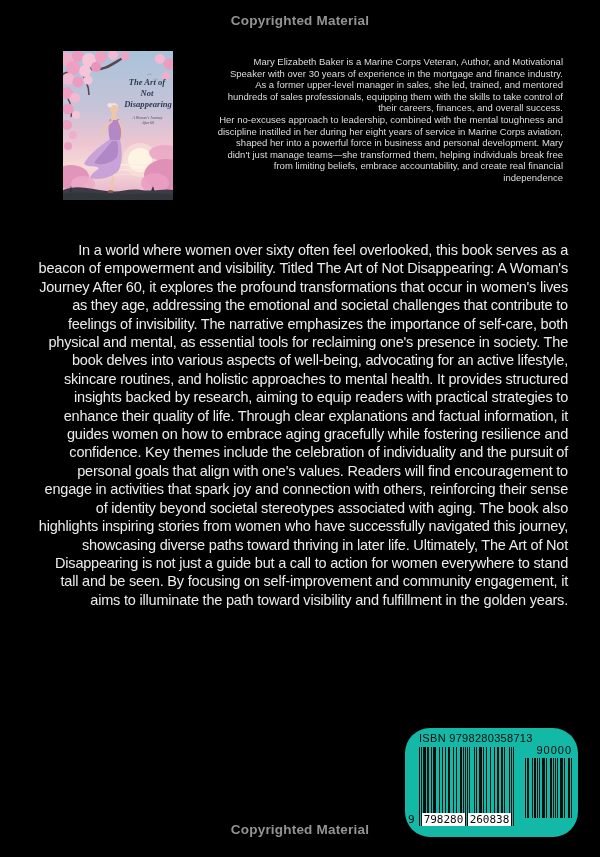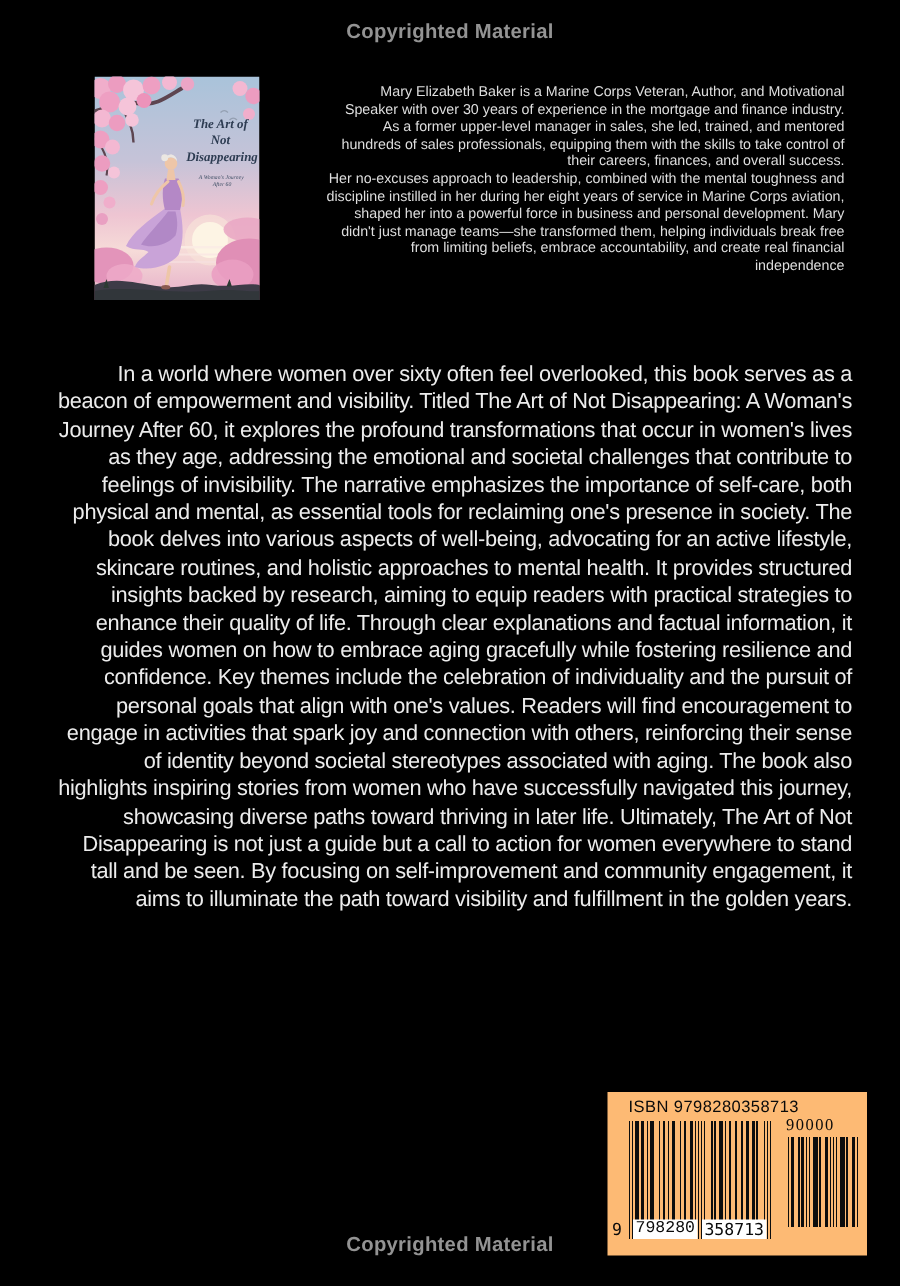--- a/index.html
+++ b/index.html
@@ -21,33 +21,33 @@
        font-size:9.5px;line-height:11.6px;}
   .bio p{margin:0;text-align:right;}
 
   
   .desc{position:absolute;left:35px;top:241px;width:533px;color:#ececec;
         font-size:14.5px;line-height:18.4px;letter-spacing:-.2px;}
   .desc p{margin:0;text-align:right;}
 
   
   .barcode-box{position:absolute;left:405px;top:728px;width:173px;height:109px;
-               background:#fdba74;}
+               background:#14b8a6;border-radius:25px;}
   .isbn-label{position:absolute;left:14px;top:4px;color:#0a0a0a;font-size:11px;
               letter-spacing:.3px;white-space:nowrap;}
   .main-bc{position:absolute;left:14px;top:19px;width:95px;height:79px;}
   .main-bc svg{display:block;width:95px;height:79px;}
   .bc-digit{position:absolute;top:66px;height:13px;color:#0a0a0a;
             font-family:"DejaVu Sans Mono",monospace;font-size:11px;line-height:13px;}
   .bc-d0{left:-11px;}
-  .bc-g1{left:3px;width:43px;background:#fff;text-align:center;font-family:Liberation Mono, monospace;}
+  .bc-g1{left:3px;width:43px;background:#fff;text-align:center;}
   .bc-g2{left:49px;width:43px;background:#fff;text-align:center;}
   .supp-bc{position:absolute;left:119px;top:16px;width:48px;}
-  .supp-value{color:#0a0a0a;font-family:Liberation Serif, serif;font-size:11px;
-              line-height:13px;text-align:left;letter-spacing:1px;}
+  .supp-value{color:#0a0a0a;font-family:Liberation Sans, sans-serif;font-size:11px;
+              line-height:13px;text-align:right;letter-spacing:1px;}
   .supp-bc svg{display:block;width:48px;height:60px;margin-top:1px;}
   .bar-svg rect{fill:#0d0d0d;}
 </style>
 </head>
 <body>
 
 <div class="page">
 
   <div class="wm wm-top">Copyrighted Material</div>
 
@@ -196,21 +196,21 @@
           <rect x="79" y="0" width="1" height="66"></rect>
           <rect x="82" y="0" width="1" height="66"></rect>
           <rect x="83" y="0" width="1" height="66"></rect>
           <rect x="85" y="0" width="1" height="66"></rect>
           <rect x="90" y="0" width="1" height="66"></rect>
           <rect x="92" y="0" width="1" height="79"></rect>
           <rect x="94" y="0" width="1" height="79"></rect>
         </svg>
       <div class="bc-digit bc-d0">9</div>
       <div class="bc-digit bc-g1">798280</div>
-      <div class="bc-digit bc-g2">358713</div>
+      <div class="bc-digit bc-g2">260838</div>
     </div>
     <div class="supp-bc">
       <div class="supp-value">90000</div>
       <svg class="bar-svg" viewBox="0 0 48 60" preserveAspectRatio="none" shape-rendering="crispEdges">
           <rect x="1" y="0" width="1" height="60"></rect>
           <rect x="3" y="0" width="1" height="60"></rect>
           <rect x="4" y="0" width="1" height="60"></rect>
           <rect x="8" y="0" width="1" height="60"></rect>
           <rect x="10" y="0" width="1" height="60"></rect>
           <rect x="11" y="0" width="1" height="60"></rect>

